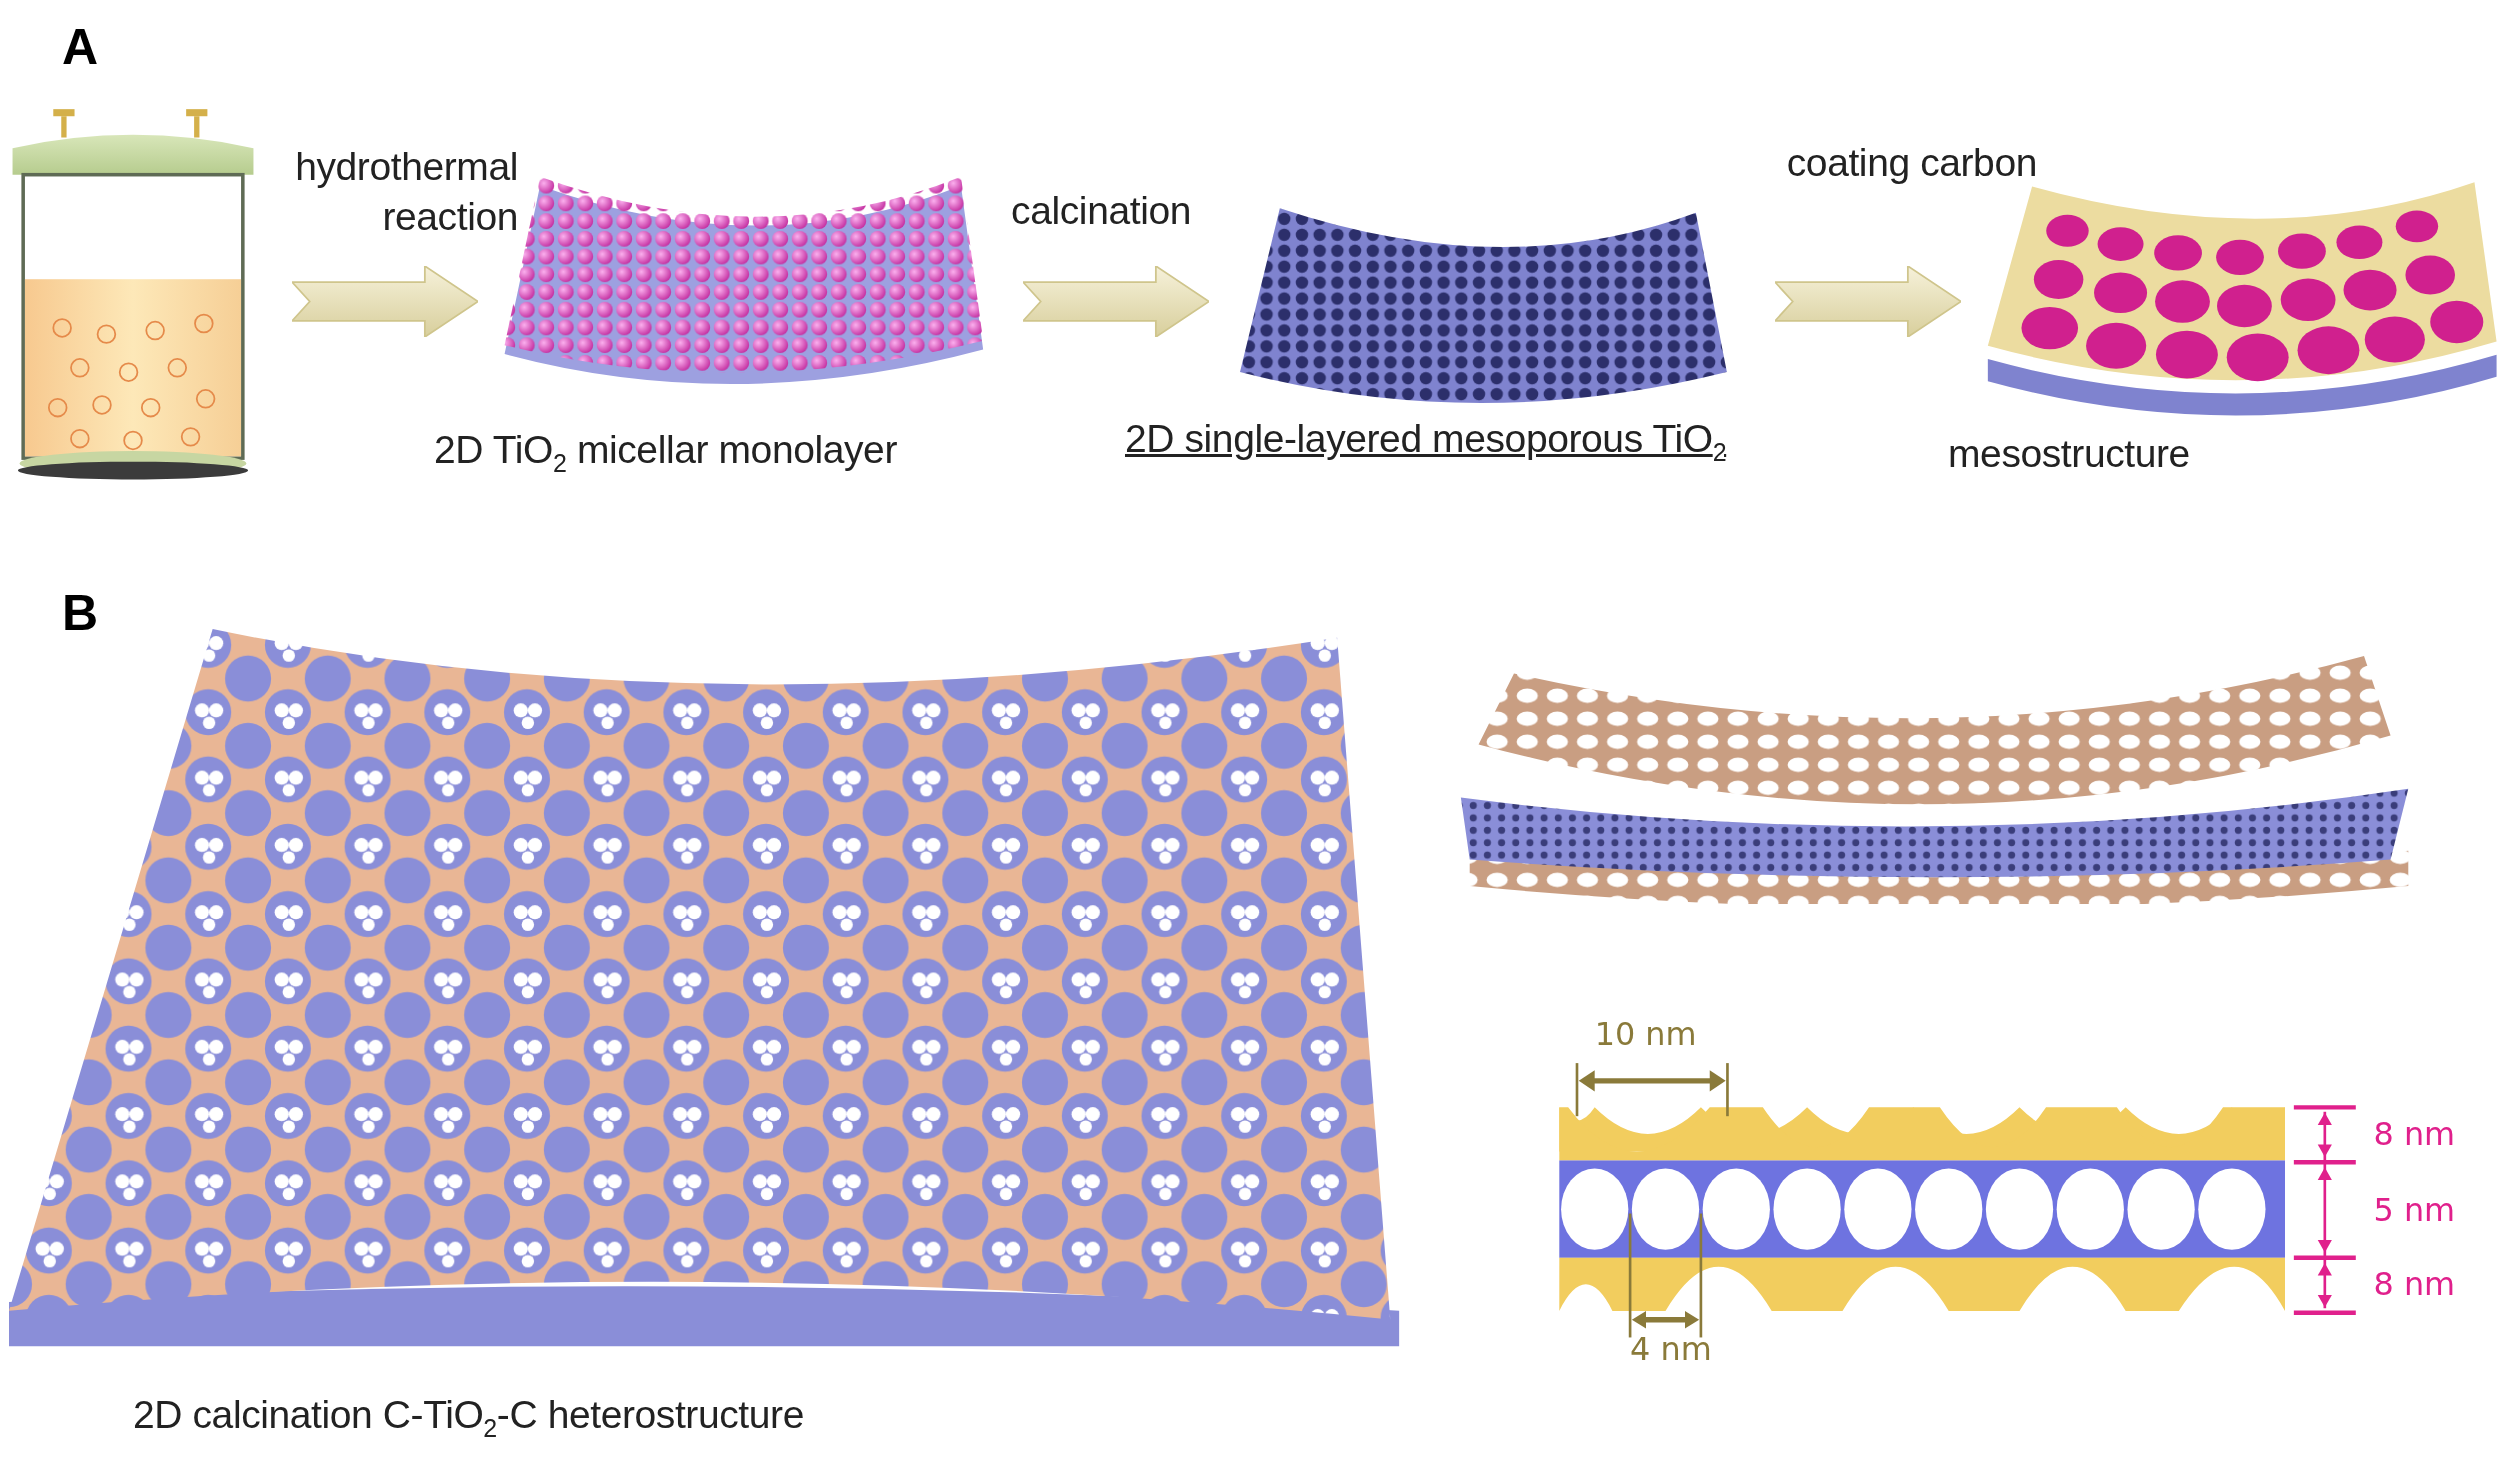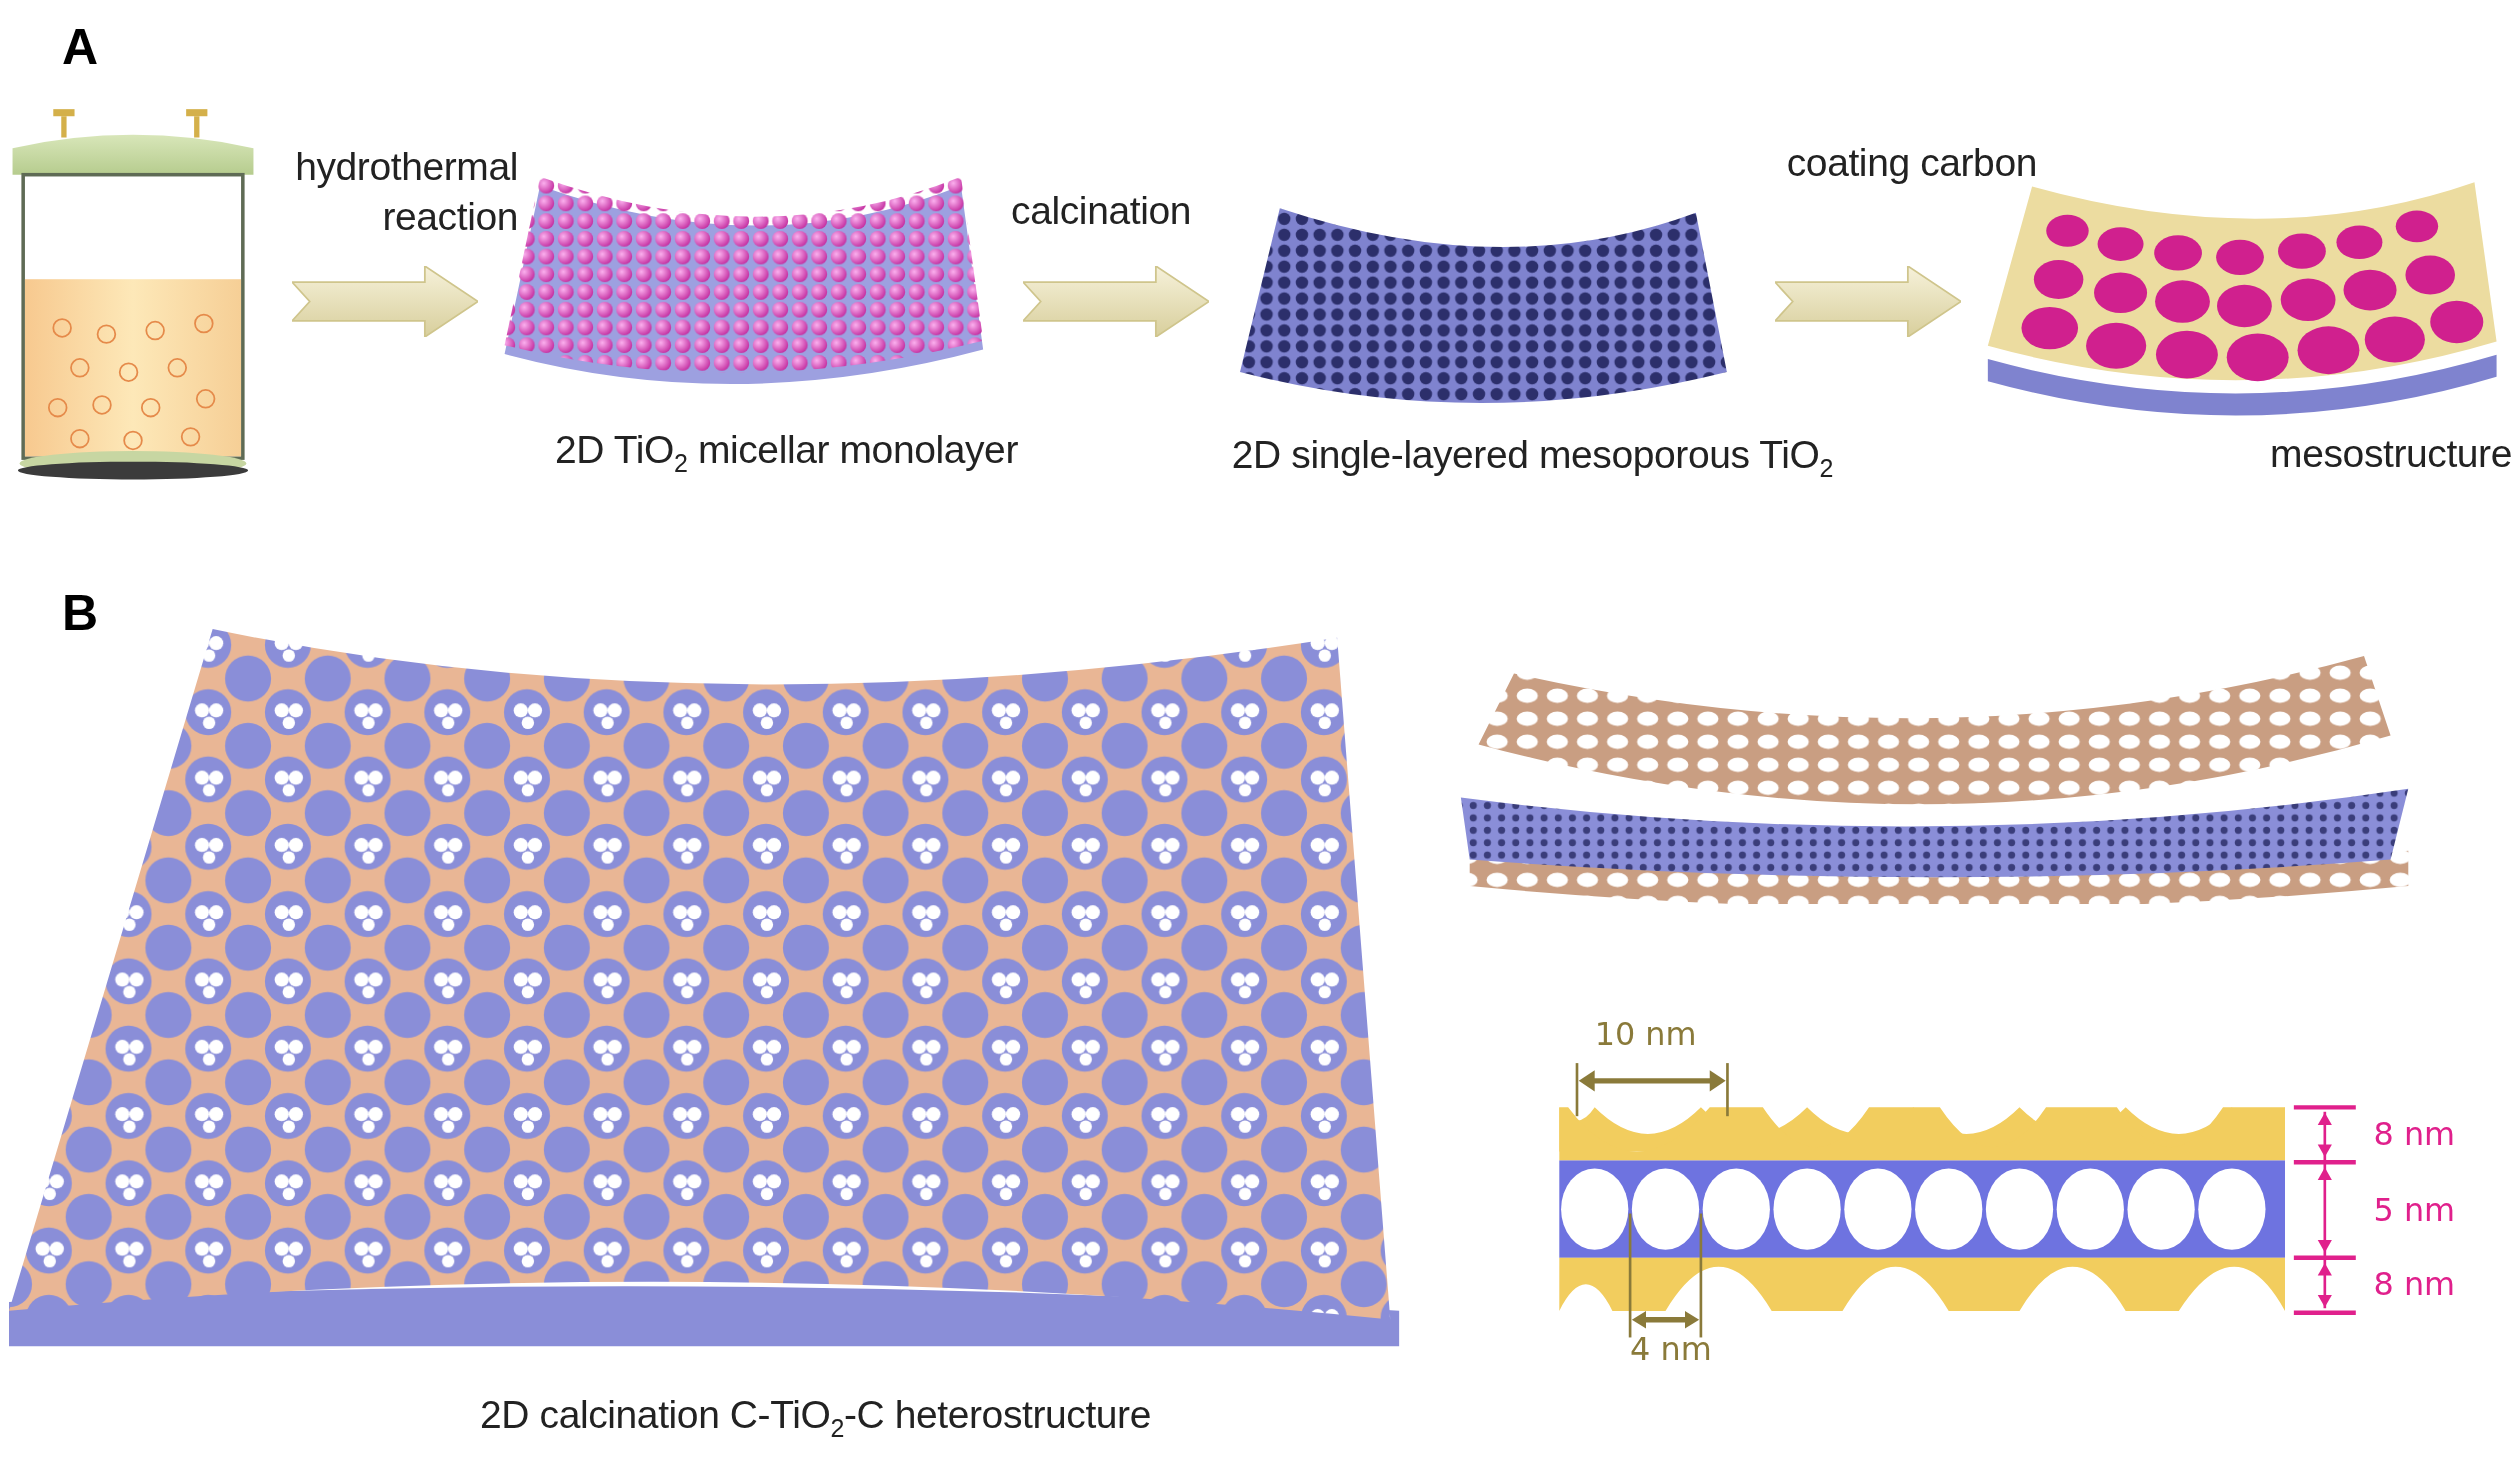--- a/index.html
+++ b/index.html
@@ -1,20 +1,20 @@
 <!DOCTYPE html>
 <html style="font-size:14px"><head>
 <meta charset="utf-8">
 <style>
   html,body{margin:0;padding:0;background:#ffffff;}
   body{width:2512px;height:1461px;position:relative;overflow:hidden;font-family:"Liberation Sans",sans-serif;color:#1a1a1a;}
   .abs{position:absolute;}
   .panel-label{font-weight:bold;font-size:50px;color:#000;}
   .step-text{font-size:39px;text-align:right;line-height:50px;color:#222;letter-spacing:-0.4px;}
-  .caption{font-size:39px;text-align:right;line-height:50px;color:#222;letter-spacing:-0.4px;}
+  .caption{font-size:39px;text-align:left;line-height:50px;color:#222;letter-spacing:-0.4px;}
   .caption sub{font-size:25px;vertical-align:-8.9px;}
   svg{display:block;}
 </style>
 </head>
 <body>
 
 <div class="abs panel-label" style="left:62px;top:17.7px;">A</div>
 
 <div class="abs" style="left:8.9px;top:102px;width:248px;height:381px;">
   <svg width="248" height="381" viewBox="0 0 280 430">
@@ -109,21 +109,21 @@
   <svg width="514" height="239" viewBox="0 0 580 270">
     <defs>
       <pattern id="pores" width="20" height="18" patternUnits="userSpaceOnUse">
           <rect width="20" height="18" fill="#7f83cf"></rect>
           <circle cx="10" cy="9" r="7" fill="#2c2f6b"></circle>
         </pattern>
     </defs>
     <path d="M20 200 Q290 270 570 200 L535 20 Q320 100 65 15 Z" fill="url(#pores)"></path>
   </svg>
 </div>
-<div class="abs caption" style="left:1125px;top:430px;width:708px;">
+<div class="abs caption" style="left:1125px;top:414px;width:708px;text-decoration:underline;">
   <span>2D single-layered mesoporous TiO</span><sub>2</sub><span></span>
 </div>
 
 <div class="abs step-text" style="left:1683px;top:138px;width:354px;">
   <div>coating carbon</div>
 </div>
 <div class="abs" style="left:1775px;top:266px;">
   <svg width="186" height="71" viewBox="0 0 210 80">
     <path d="M0 18 L150 18 L150 0 L210 40 L150 80 L150 62 L0 62 L20 40 Z" fill="url(#arr)" stroke="#cfc58c" stroke-width="2"></path>
   </svg>

